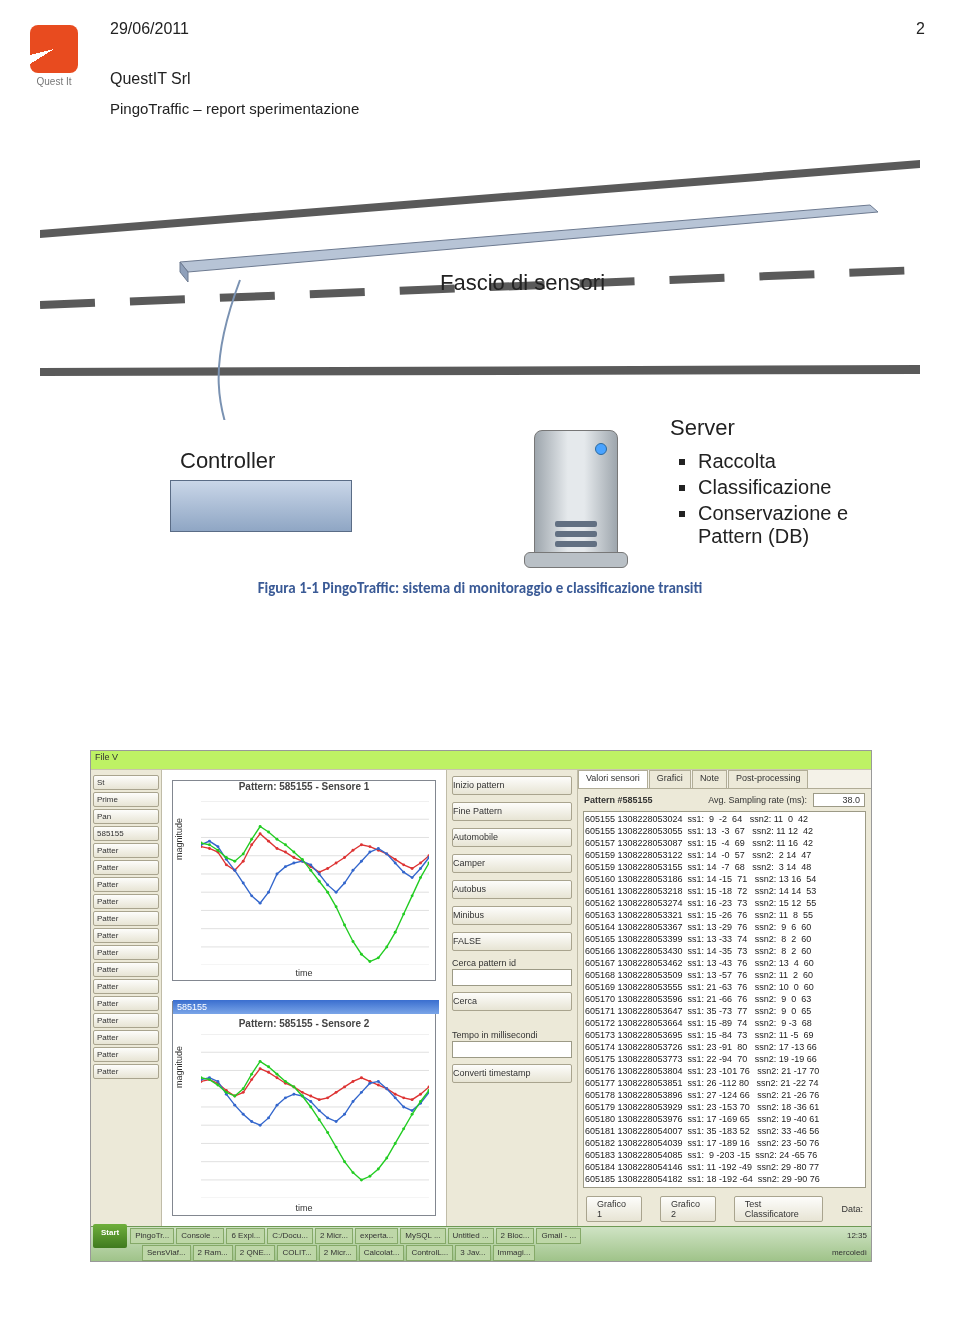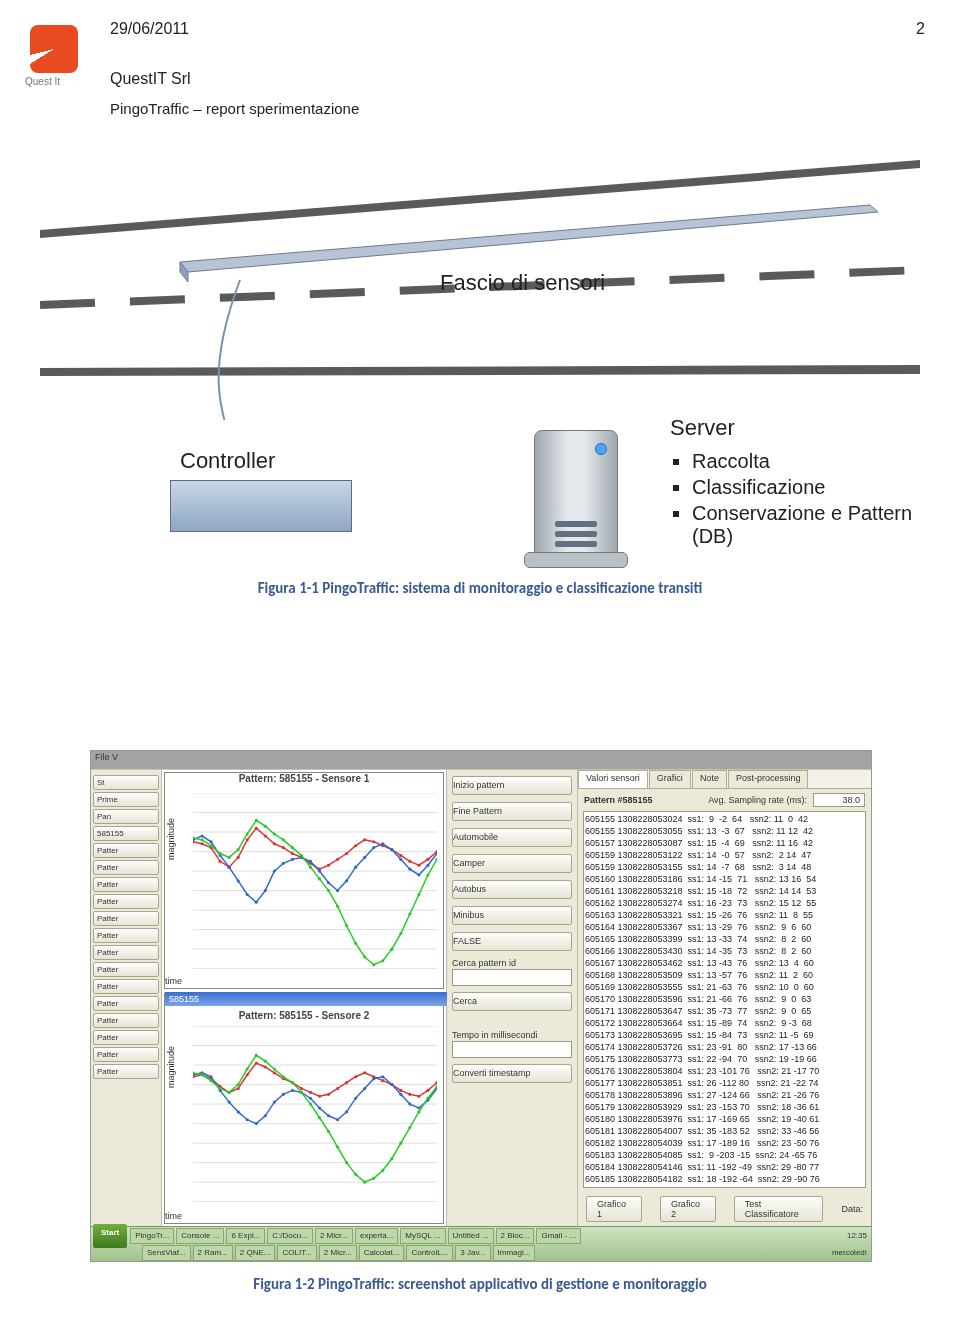--- a/index.html
+++ b/index.html
@@ -1,52 +1,52 @@
 <!DOCTYPE html>
 <html><head>
 <meta charset="utf-8">
 <style>
   body{margin:0;background:#fff;font-family:Verdana,Geneva,sans-serif;color:#222;width:960px}
   .page{position:relative;width:960px;height:1321px}
   .hdr-date{position:absolute;left:110px;top:20px;font-size:16px}
   .hdr-page{position:absolute;right:35px;top:20px;font-size:16px}
   .logo{position:absolute;left:25px;top:25px;width:58px}
   .logo .mark{width:48px;height:48px;border-radius:8px;background:conic-gradient(from 40deg,#e84b1f 0 55%,#fff 55% 60%,#e84b1f 60% 100%);margin:0 auto}
-  .logo .cap{font-size:10px;color:#777;margin-top:3px}
+  .logo .cap{font-size:10px;color:#777;text-align:center;margin-top:3px}
   .company{position:absolute;left:110px;top:70px;font-size:16px}
   .subtitle{position:absolute;left:110px;top:100px;font-size:15px}
 
   .diagram{position:absolute;left:40px;top:160px;width:880px;height:430px}
   .road{position:absolute;width:100%;height:260px;left:0;top:0}
   .sensor-label{position:absolute;left:400px;top:110px;font-size:22px;font-family:Arial}
   .controller-label{position:absolute;left:140px;top:288px;font-size:22px;font-family:Arial}
   .controller-box{position:absolute;left:130px;top:320px;width:180px;height:50px;background:linear-gradient(#c9d6e8,#8fa6c4);border:1px solid #5a6c86}
   .server-img{position:absolute;left:480px;top:260px;width:110px;height:150px}
   .server-body{width:82px;height:130px;border-radius:8px;background:linear-gradient(90deg,#9ea6ad,#e5e9ec 40%,#e5e9ec 60%,#9ea6ad);border:1px solid #777;position:absolute;left:14px;top:10px}
   .server-foot{position:absolute;left:4px;top:132px;width:102px;height:14px;border-radius:6px;background:#b9c0c6;border:1px solid #777}
   .server-btn{position:absolute;right:10px;top:12px;width:10px;height:10px;border-radius:50%;background:#4aa3ff;border:1px solid #2a6aa0}
   .server-slot{position:absolute;left:20px;width:42px;height:6px;background:#627082;border-radius:2px}
   .server-text{position:absolute;left:630px;top:255px;font-family:Arial}
   .server-text .title{font-size:22px;margin-bottom:9px}
   .server-text ul{margin:0 0 0 18px;padding:0;font-size:20px;list-style:square}
-  .server-text li{margin:3px 4px}
+  .server-text li{margin:3px 10px}
   .caption{position:absolute;width:100%;text-align:center;font-family:Calibri,Arial;font-size:15px;color:#3a5a96;font-weight:bold}
   .cap1{top:579px;left:0}
   .cap2{top:1275px;left:0}
 
   .screenshot{position:absolute;left:90px;top:750px;width:780px;height:510px;border:1px solid #999;background:#ece9d8;font-family:Tahoma,Arial;font-size:9px;color:#333;overflow:hidden}
-  .ss-menu{background:#a3a3a3;border-bottom:1px solid #c9c3ad;height:16px;padding:1px 4px;font-size:9px}
+  .ss-menu{background:#bef264;border-bottom:1px solid #c9c3ad;height:16px;padding:1px 4px;font-size:9px}
   .ss-body{display:flex;height:456px}
   .ss-left{width:66px;background:#ece9d8;border-right:1px solid #c0bca8;padding:3px 2px}
   .ss-left .panelbtn{background:linear-gradient(#fdfdfb,#e7e4d4);border:1px solid #a9a48e;border-radius:2px;margin:2px 0;height:13px;font-size:8px;line-height:13px;text-align:left;padding-left:3px;overflow:hidden}
   .ss-charts{width:284px;background:#fff;display:flex;flex-direction:column}
-  .chartwin{flex:1;border:1px solid #828790;margin:2px;position:relative;background:#fff}
+  .chartwin{flex:1;border:1px solid #828790;margin:10px;position:relative;background:#fff}
   .chartwin .title{position:absolute;left:0;right:0;top:0;text-align:center;font-weight:bold;font-size:10px;color:#444}
   .chartwin .ylab{position:absolute;left:1px;top:50%;transform:rotate(-90deg) translateX(50%);transform-origin:left top;font-size:9px}
-  .chartwin .xlab{position:absolute;left:0;right:0;bottom:2px;text-align:left;font-size:9px}
+  .chartwin .xlab{position:absolute;left:0;right:0;bottom:2px;text-align:center;font-size:9px}
   .chart-svg{position:absolute;left:28px;right:6px;top:20px;bottom:22px}
   .winbar{position:absolute;left:0;top:-2px;width:100%;height:14px;background:linear-gradient(#3a6ecf,#7aa5e8);color:#fff;font-size:9px;padding-left:4px;line-height:14px}
   .ss-mid{width:120px;background:#ece9d8;border-left:1px solid #c0bca8;border-right:1px solid #c0bca8;padding:6px 5px}
   .ss-mid .btn{background:linear-gradient(#fdfdfb,#e7e4d4);border:1px solid #a9a48e;border-radius:2px;height:17px;line-height:17px;text-align:left;font-size:9px;margin-bottom:7px}
   .ss-mid .field{background:#fff;border:1px solid #9c9a86;height:15px;margin-bottom:6px}
   .ss-mid .lab{font-size:9px;margin:2px 0 1px 0}
   .ss-right{flex:1;background:#ece9d8;display:flex;flex-direction:column}
   .tabs{display:flex;height:18px;background:#f4f2e8;border-bottom:1px solid #b0ac96;font-size:9px}
   .tabs .tab{padding:2px 7px;border:1px solid #b0ac96;border-bottom:none;margin-right:1px;background:#ece9d8}
   .tabs .tab.active{background:#fff}
@@ -427,14 +427,13 @@
           <div class="tbtn">2 Micr...</div>
           <div class="tbtn">Calcolat...</div>
           <div class="tbtn">ControlL...</div>
           <div class="tbtn">3 Jav...</div>
           <div class="tbtn">Immagi...</div>
           <div class="tray">mercoledì</div>
         </div>
     </div>
   </div>
 
-  <div class="caption cap2">Figura 1-2 PingoTraffic: screenshot applicativo di gestione e monitoraggio</div>
 </div>
 
 </body></html>

